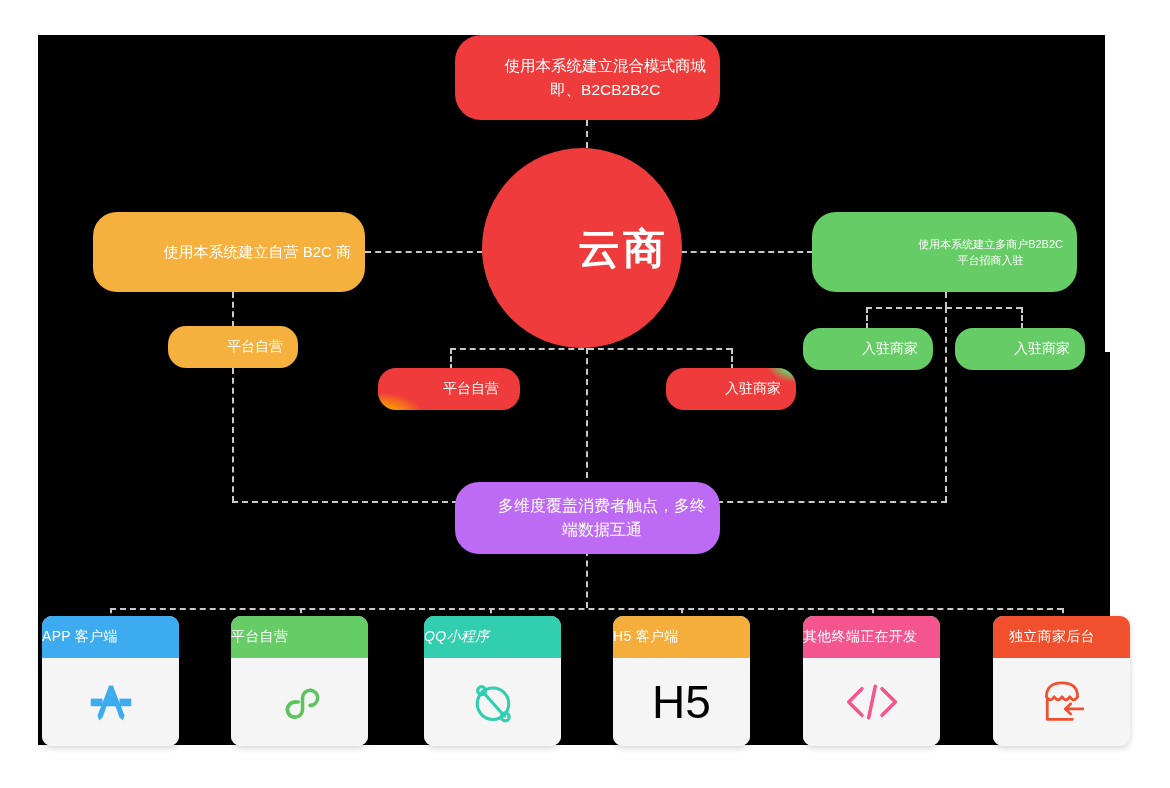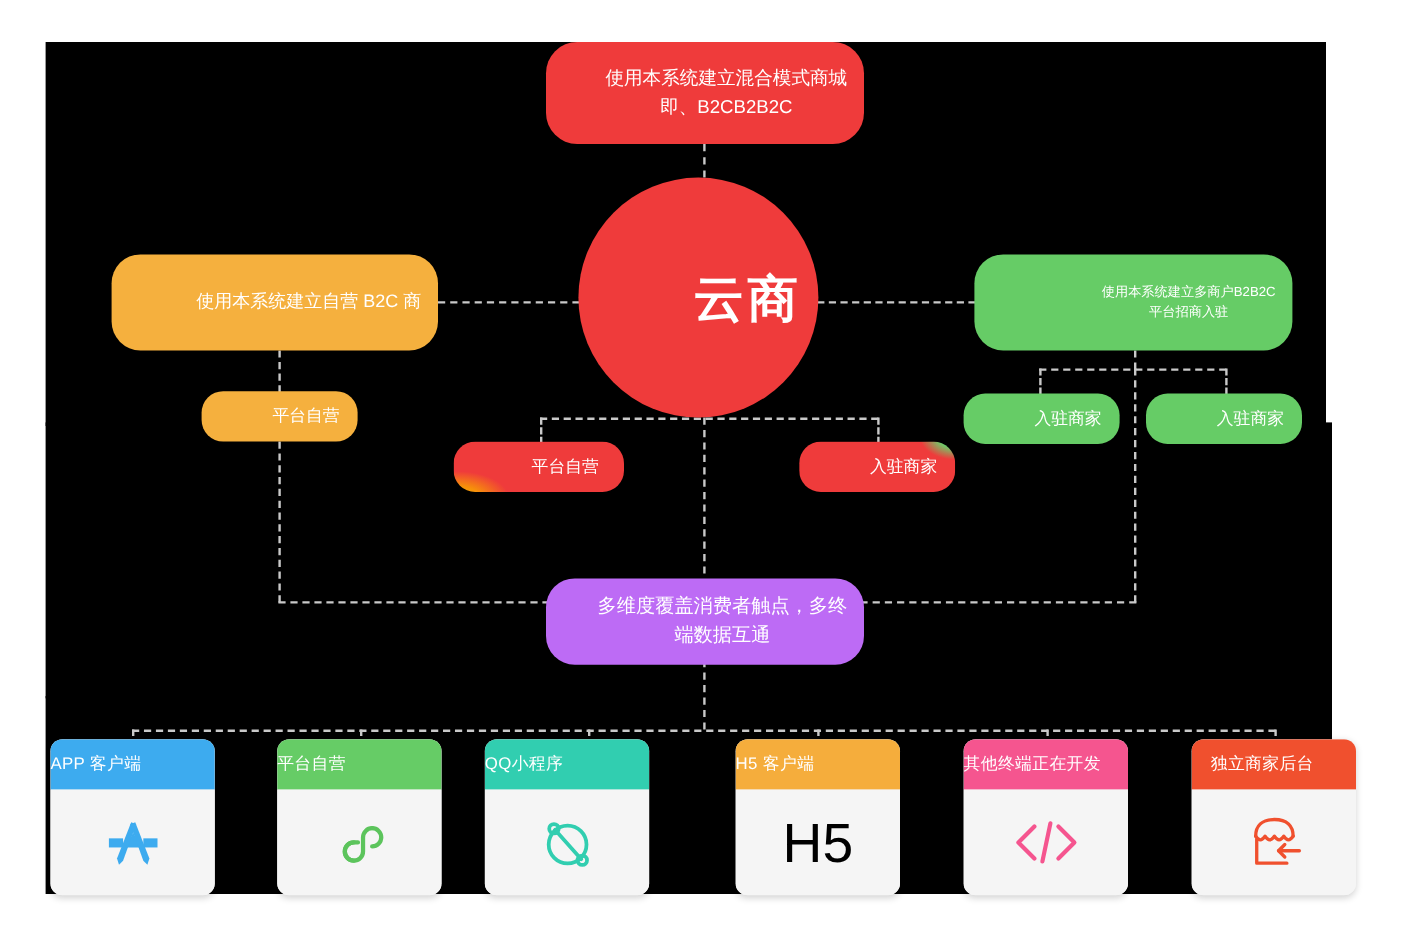--- a/index.html
+++ b/index.html
@@ -154,21 +154,21 @@
   }
   .card-body svg { display: block; }
   .h5-text {
     font-size: 46px;
     font-weight: 400;
     line-height: 1;
   }
 
   .c1 { left: 42px;  }
   .c2 { left: 231px; }
-  .c3 { left: 404px; }
+  .c3 { left: 424px; font-style: italic; }
   .c4 { left: 613px; }
   .c5 { left: 803px; }
   .c6 { left: 993px; }
 </style>
 </head>
 <body>
 
 <div id="stage">
 
   <div class="canvas-bg canvas-main"></div>

